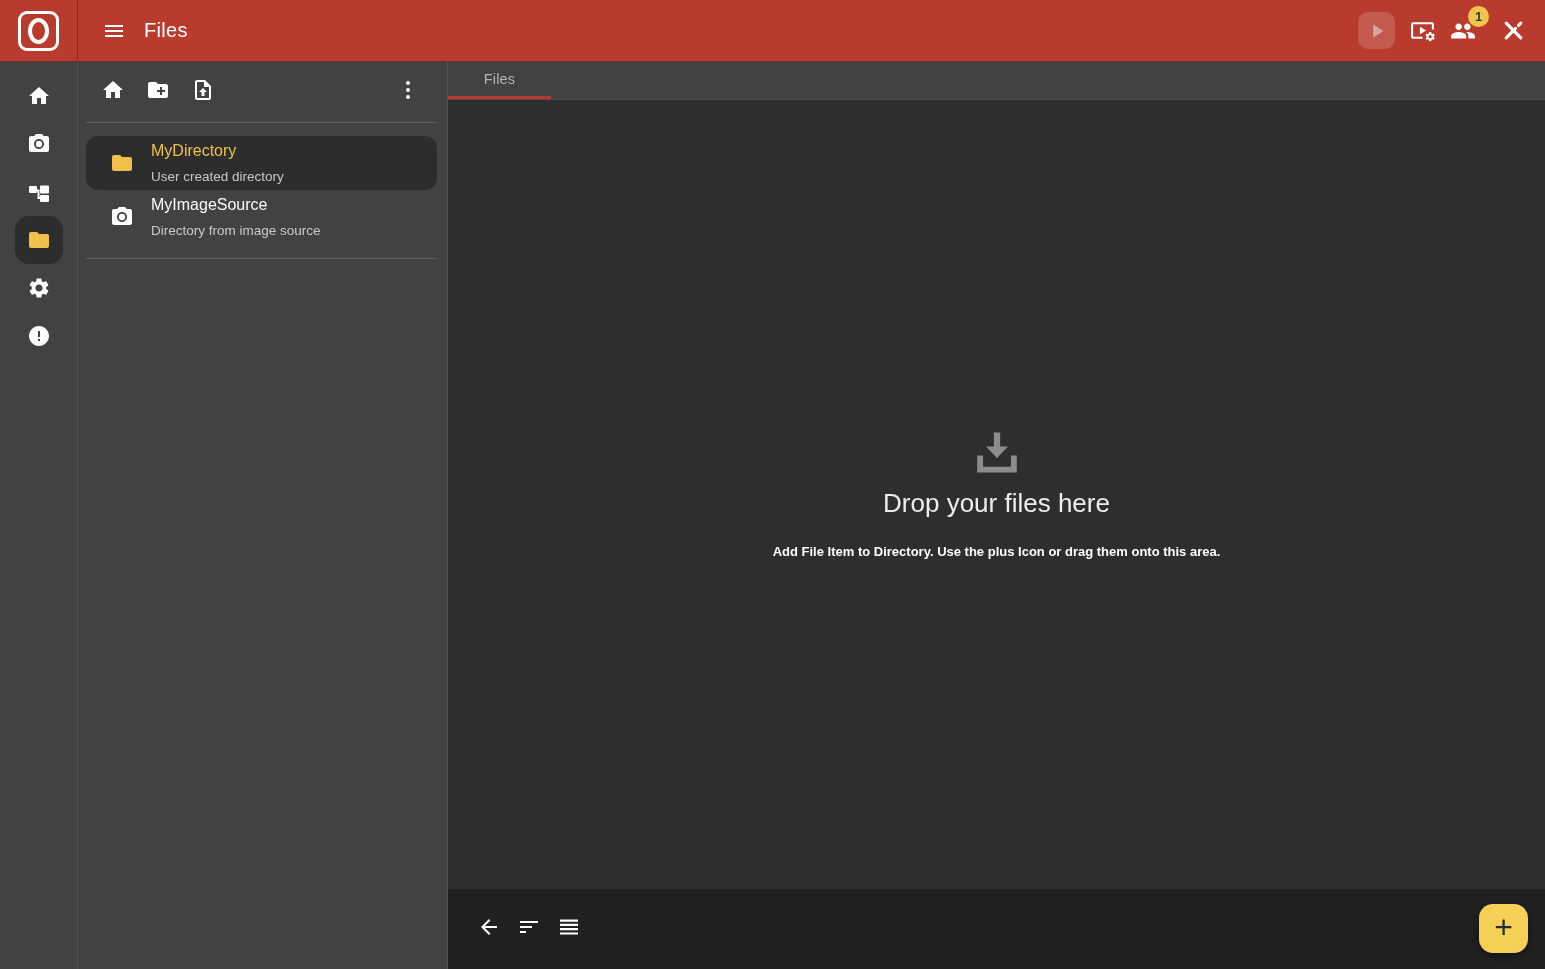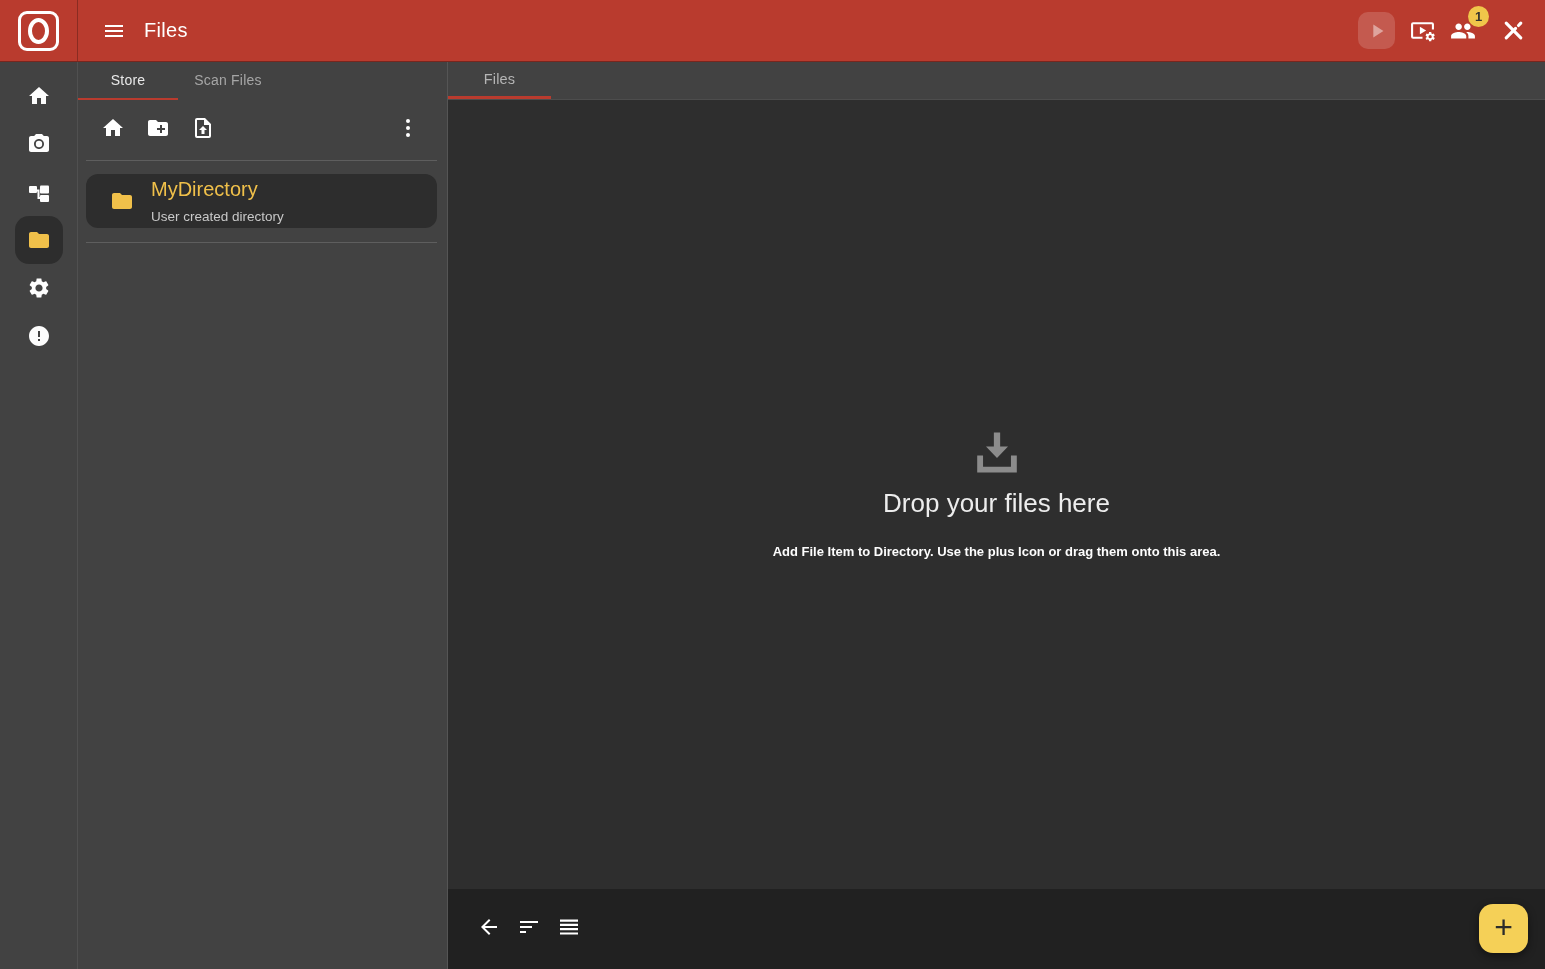--- a/index.html
+++ b/index.html
@@ -84,21 +84,21 @@
   }
   .panel-toolbar .spacer { flex:1; }
   .divider { height:1px; background:rgba(255,255,255,0.15); margin:0 10px 0 8px; }
   .dir-list { padding:13px 10px 0 8px; }
   .list-item {
     display:flex; align-items:center; height:54px;
     border-radius:12px; padding:0 12px 0 24px; gap:17px;
   }
   .list-item.selected { background:#2d2d2d; }
   .item-text { display:flex; flex-direction:column; justify-content:center; }
-  .item-title { font-size:20px; line-height:1.15; color:#fafafa; }
+  .item-title { font-size:16px; line-height:1.15; color:#fafafa; }
   .item-title.amber { color:#f0c04a; }
   .item-sub { font-size:13.5px; color:#c9c9c9; margin-top:8px; }
   .list-divider { height:1px; background:rgba(255,255,255,0.15); margin:14px 0 0 0; }
 
   
   .main {
     position:absolute; top:62px; left:448px; right:0; bottom:0;
     display:flex; flex-direction:column;
   }
   .main-tabs {
@@ -208,24 +208,20 @@
       </svg>
   </button>
   <button class="rail-item">
     <svg width="24" height="24" viewBox="0 0 24 24" fill="#fdfdfd">
         <path d="M12 2C6.48 2 2 6.48 2 12s4.48 10 10 10 10-4.48 10-10S17.52 2 12 2zm1 15h-2v-2h2v2zm0-4h-2V7h2v6z"></path>
       </svg>
   </button>
 </nav>
 
 <section class="panel">
-  <div class="panel-tabs">
-    <div class="panel-tab active">Store</div>
-    <div class="panel-tab">Scan Files</div>
-  </div>
 
   <div class="panel-toolbar">
     <button>
       <svg width="24" height="24" viewBox="0 0 24 24" fill="#ffffff">
           <path d="M10 20v-6h4v6h5v-8h3L12 3 2 12h3v8z"></path>
         </svg>
     </button>
     <button>
       <svg width="24" height="24" viewBox="0 0 24 24" fill="#ffffff">
           <path d="M20 6h-8l-2-2H4c-1.1 0-1.99.9-1.99 2L2 18c0 1.1.9 2 2 2h16c1.1 0 2-.9 2-2V8c0-1.1-.9-2-2-2zm-1 8h-3v3h-2v-3h-3v-2h3V9h2v3h3v2z"></path>
@@ -249,20 +245,30 @@
   <div class="divider"></div>
 
   <div class="dir-list">
     <div class="list-item selected">
       <svg width="24" height="24" viewBox="0 0 24 24" fill="#f0c04a">
           <path d="M10 4H4c-1.1 0-1.99.9-1.99 2L2 18c0 1.1.9 2 2 2h16c1.1 0 2-.9 2-2V8c0-1.1-.9-2-2-2h-8l-2-2z"></path>
         </svg>
       <div class="item-text">
         <div class="item-title amber">MyDirectory</div>
         <div class="item-sub">User created directory</div>
+      </div>
+    </div>
+    <div class="list-item">
+      <svg width="24" height="24" viewBox="0 0 24 24" fill="#ffffff">
+          <path d="M9 2 7.17 4H4c-1.1 0-2 .9-2 2v12c0 1.1.9 2 2 2h16c1.1 0 2-.9 2-2V6c0-1.1-.9-2-2-2h-3.17L15 2H9zm3 15c-2.76 0-5-2.24-5-5s2.24-5 5-5 5 2.24 5 5-2.24 5-5 5z"></path>
+          <circle cx="12" cy="12" r="3.2"></circle>
+        </svg>
+      <div class="item-text">
+        <div class="item-title">MyImageSource</div>
+        <div class="item-sub">Directory from image source</div>
       </div>
     </div>
     <div class="list-divider"></div>
   </div>
 </section>
 
 <section class="main">
   <div class="main-tabs">
     <div class="main-tab">Files</div>
   </div>

